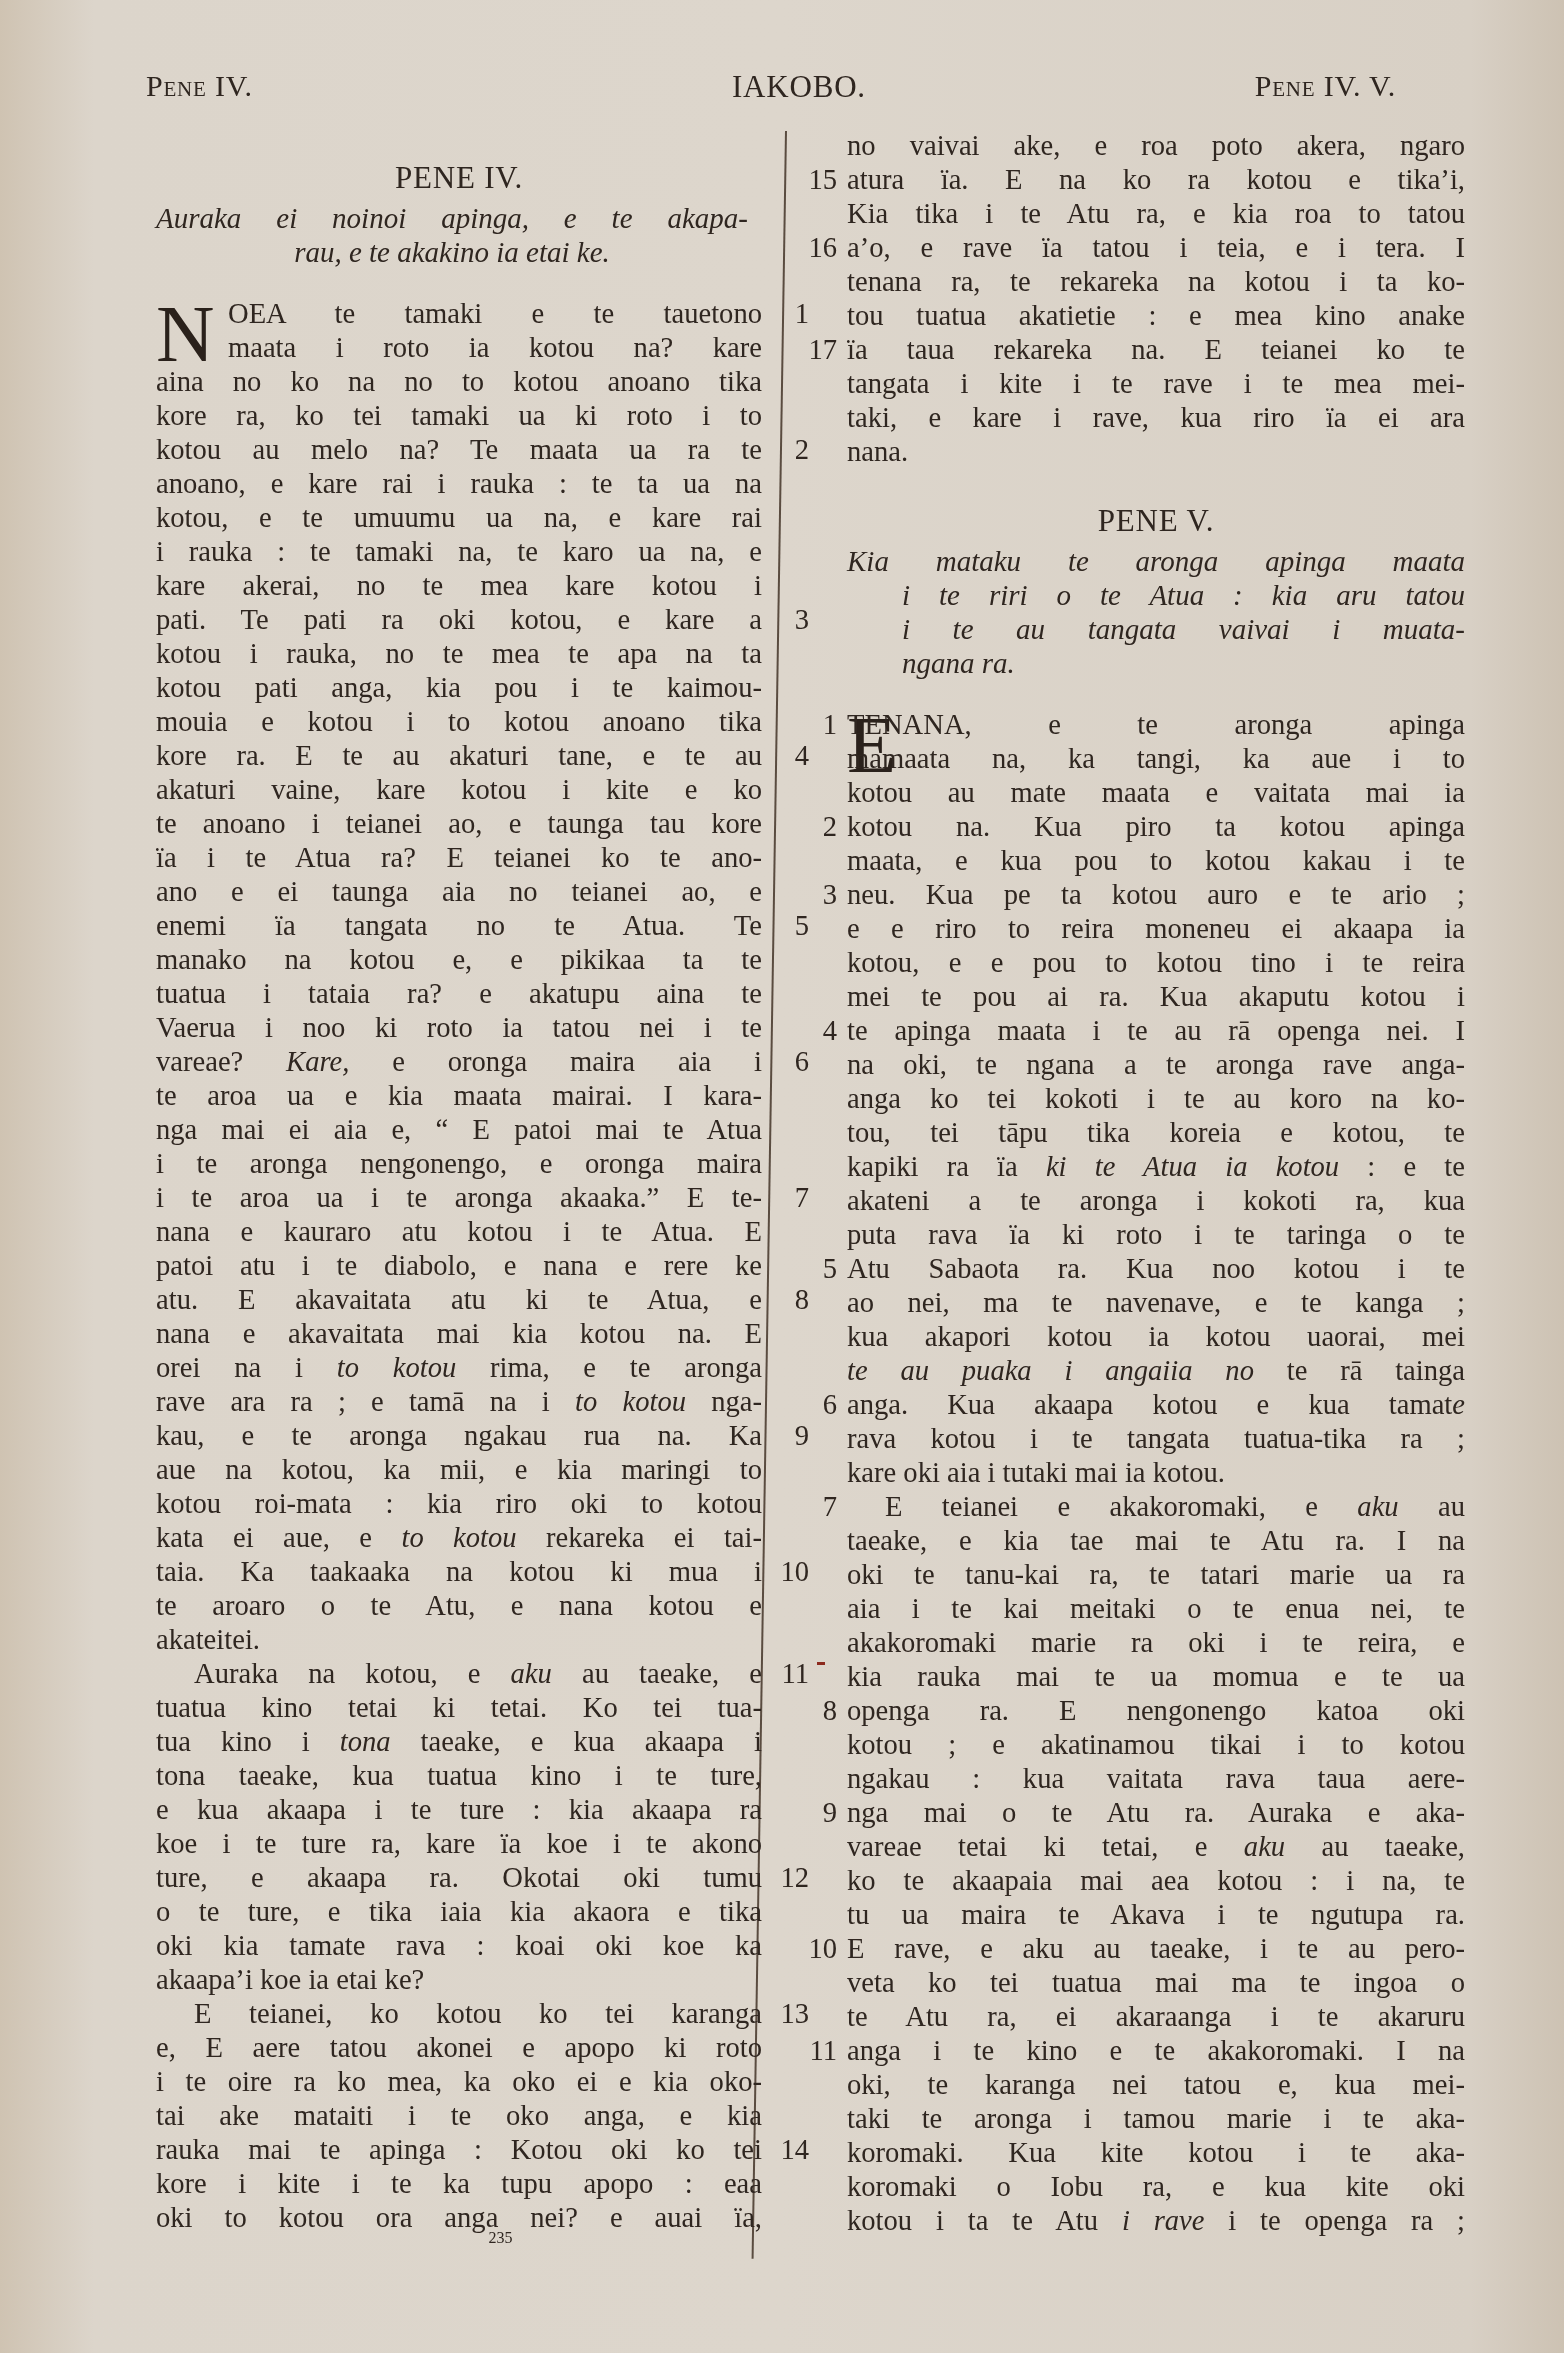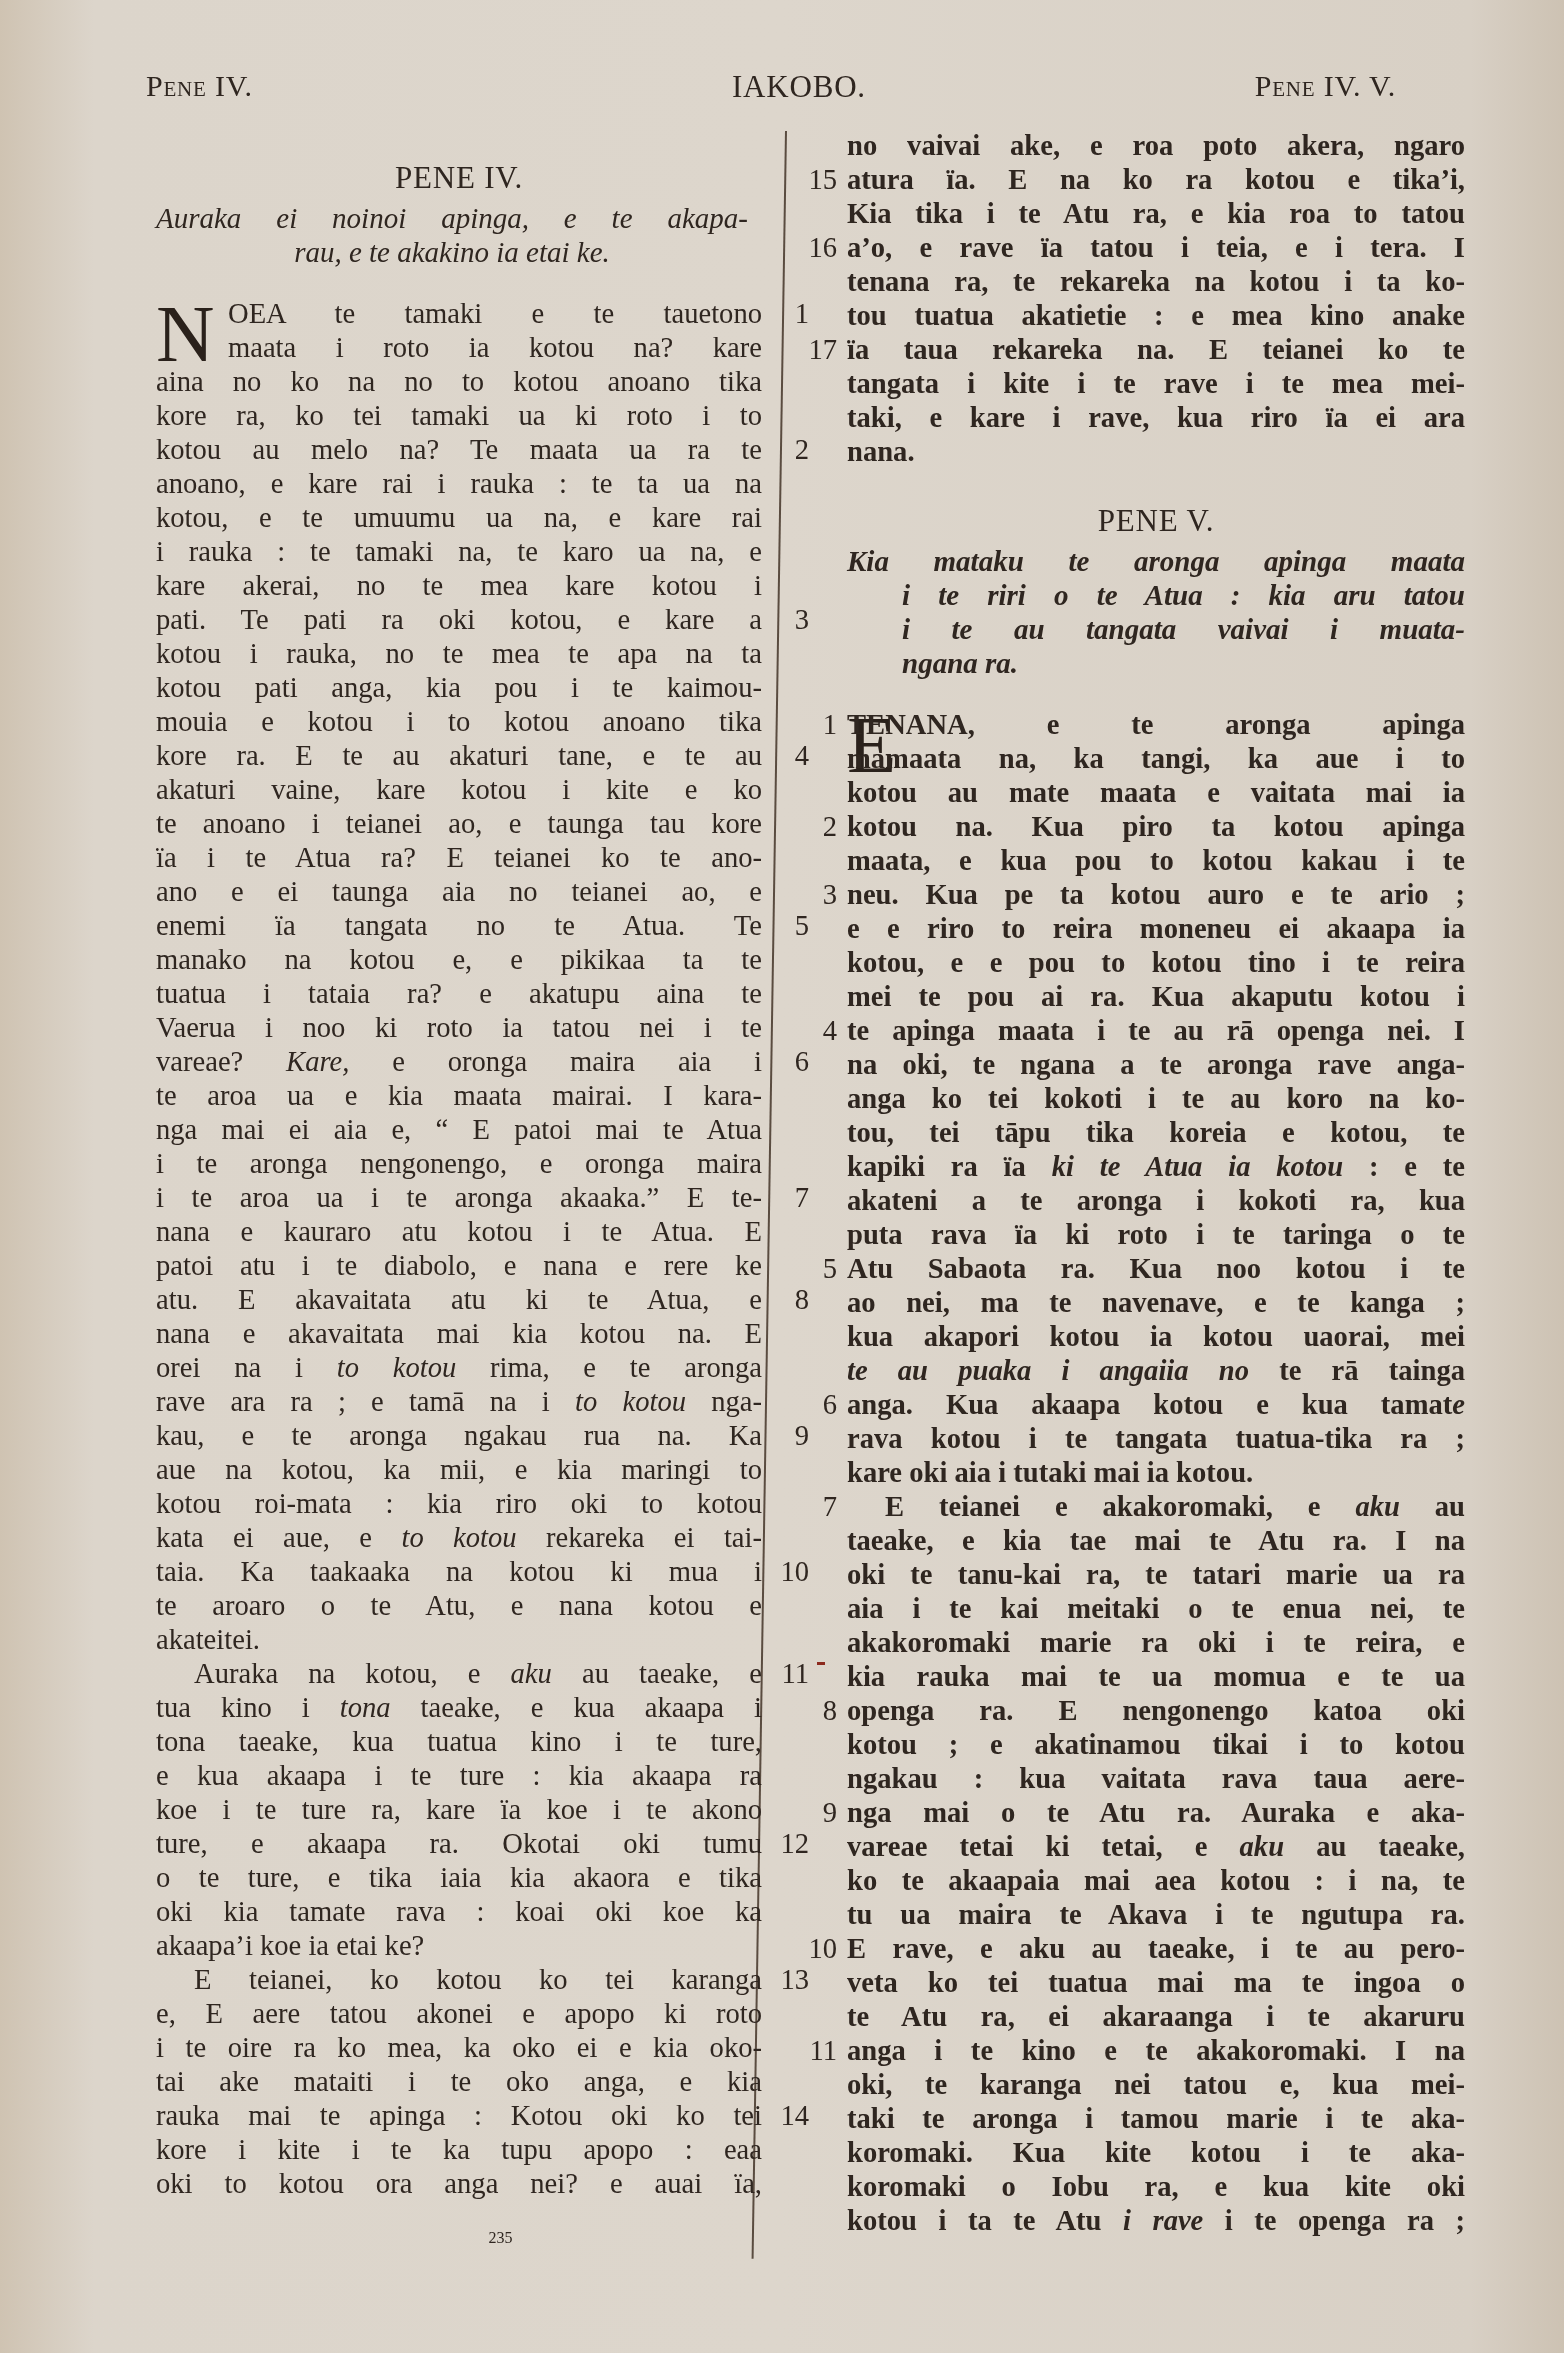--- a/index.html
+++ b/index.html
@@ -25,21 +25,21 @@
     font-size: 28.6px; line-height: 34px;
   }
   .col-left { left: 156px; width: 606px; }
   .col-right { left: 847px; width: 618px; }
 
   .line { position: relative; height: 34px; white-space: nowrap; }
   .line .txt { display: block; }
   .justify .txt { text-align: justify; text-align-last: justify; }
   .vnum-r { position: absolute; right: -47px; top: 0; width: 31px; text-align: right; }
   .vnum-l { position: absolute; left: -49px; top: 0; width: 39px; text-align: right; }
-  .col-right .line .txt { padding-left: 0; font-weight: bold; }
+  .col-right .line .txt { padding-left: 0; }
 
   .chapter-title { text-align: center; font-size: 31px; letter-spacing: 0.8px; height: 47px; line-height: 47px; margin-top: 25px; }
   .summary { font-style: italic; font-size: 29px; line-height: 34px; }
   .summary .line { height: 34px; }
   .summary-l { padding: 0 14px 0 0; }
   .summary-l .c { text-align: center; }
   .gap { height: 28px; }
 
   .dropcap-wrap { position: relative; }
   .dropcap {
@@ -208,20 +208,23 @@
         <span class="txt">te aroaro o te Atu, e nana kotou e</span>
       </div>
       <div class="line">
         <span class="txt">akateitei.</span>
       </div>
       <div class="line justify">
         <span class="txt" style="padding-left: 38px;">Auraka na kotou, e <i>aku</i> au taeake, e</span>
         <span class="vnum-r">11</span>
       </div>
       <div class="line justify">
+        <span class="txt">tuatua kino tetai ki tetai.  Ko tei tua-</span>
+      </div>
+      <div class="line justify">
         <span class="txt">tua kino i <i>tona</i> taeake, e kua akaapa i</span>
       </div>
       <div class="line justify">
         <span class="txt">tona taeake, kua tuatua kino i te ture,</span>
       </div>
       <div class="line justify">
         <span class="txt">e kua akaapa i te ture : kia akaapa ra</span>
       </div>
       <div class="line justify">
         <span class="txt">koe i te ture ra, kare ïa koe i te akono</span>

